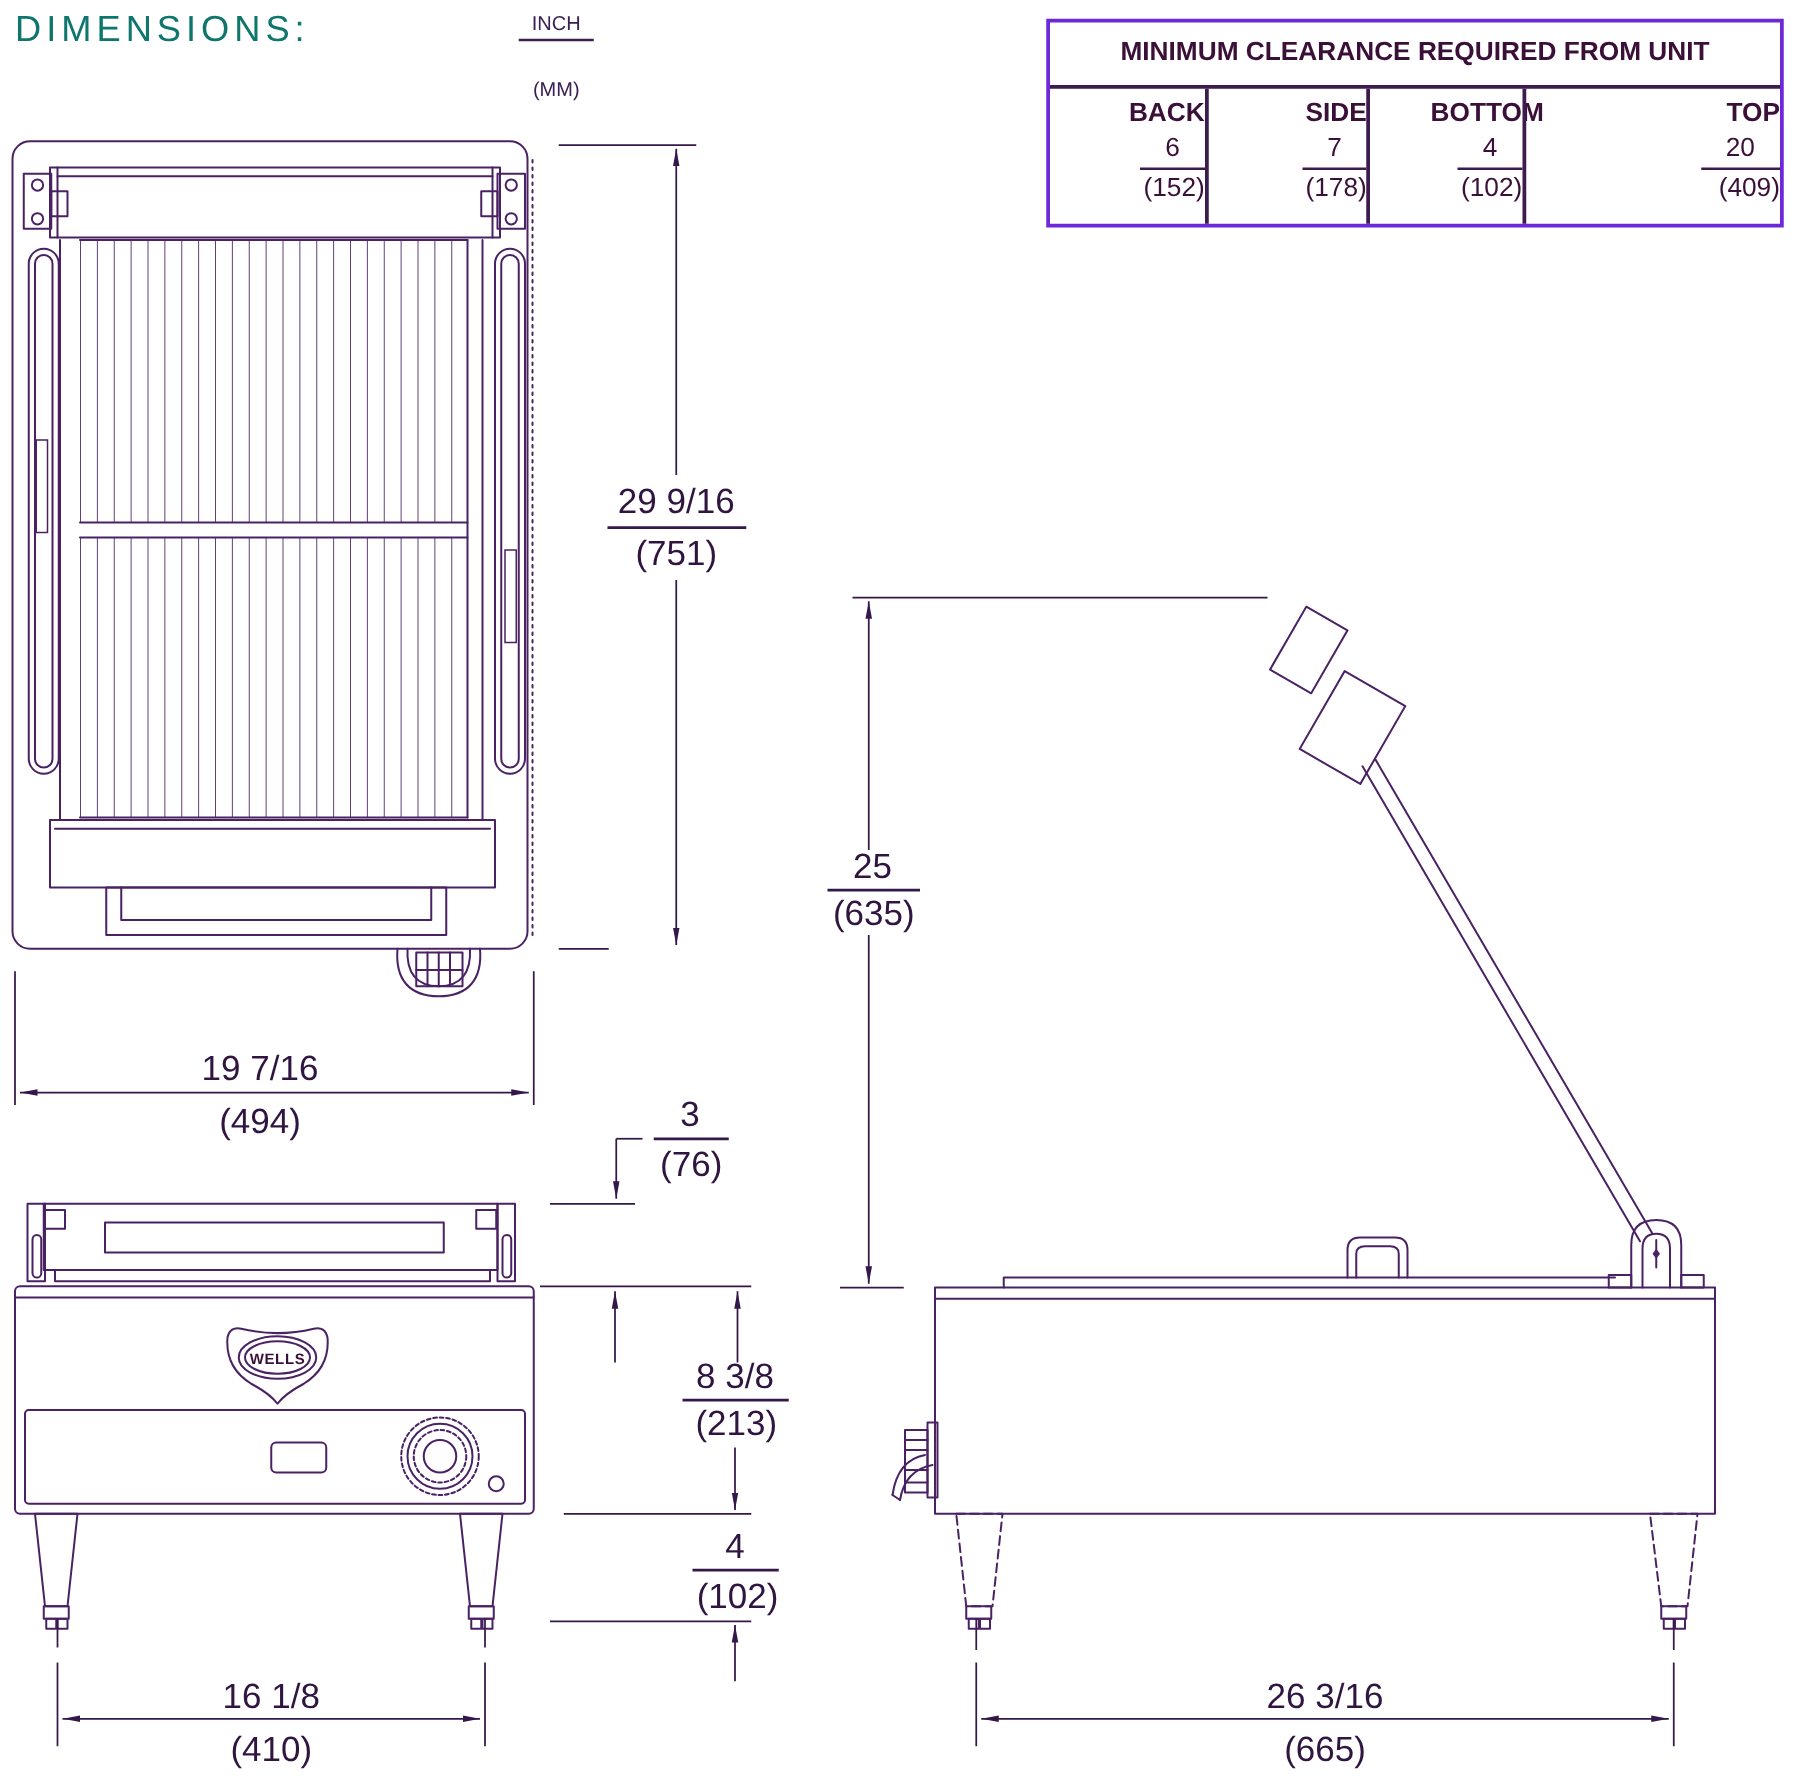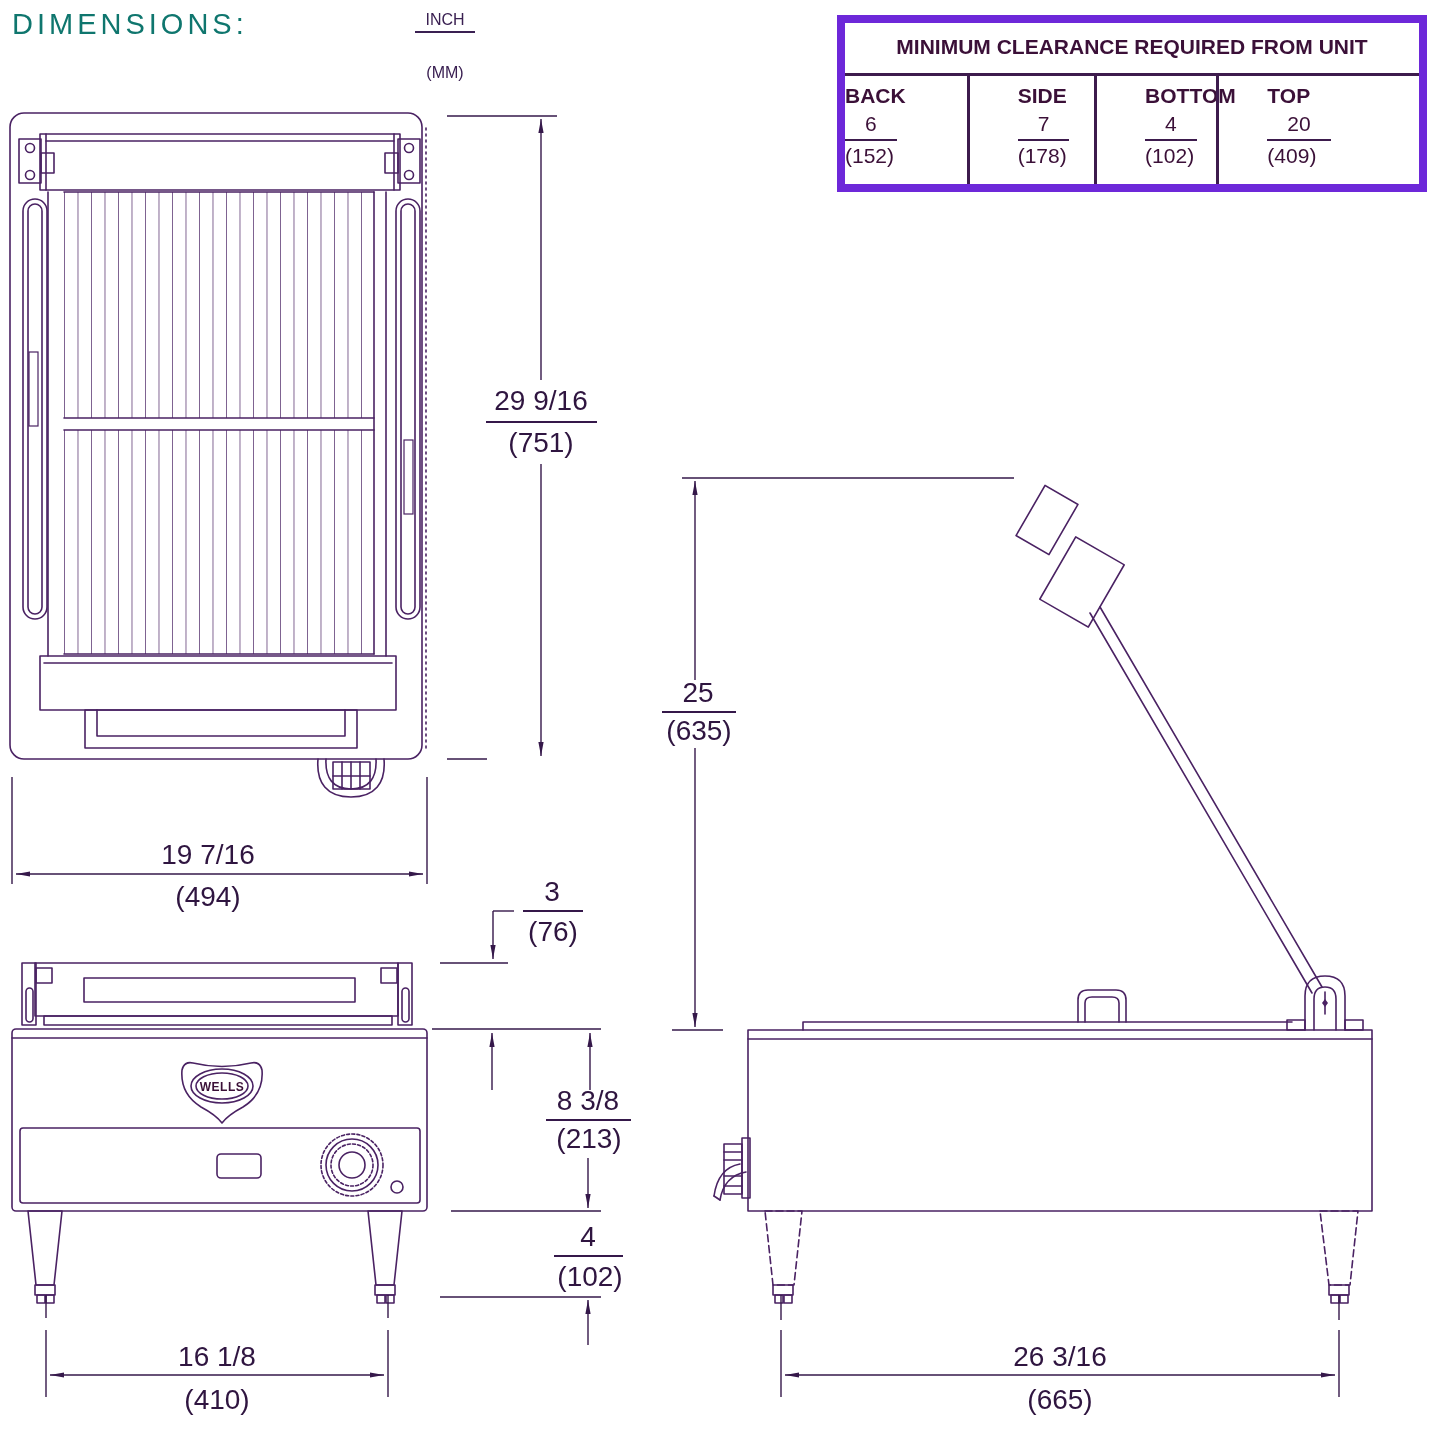--- a/index.html
+++ b/index.html
@@ -6,26 +6,26 @@
   #page{position:relative;width:1445px;height:1429px;background:#fff;overflow:hidden;
         font-family:"Liberation Sans",sans-serif;}
   #page-title{position:absolute;left:12px;top:8px;font-size:29px;font-weight:normal;
         letter-spacing:4px;color:#0f766e;}
   
   #units{position:absolute;left:390px;top:10px;width:110px;text-align:center;color:#3a2052;
         font-size:16px;line-height:1.2;}
   #units .u-top{display:inline-block;padding:0 10px 2px 10px;border-bottom:2px solid #3a2052;}
   #units .u-bottom{padding-top:2px;margin-top:28px;}
   
-  #clearance{position:absolute;left:837px;top:15px;width:590px;border:8px solid #6d28d9;
+  #clearance{position:absolute;left:837px;top:15px;width:590px;border:3px solid #6d28d9;
         color:#3b1038;background:#fff;box-sizing:border-box;}
   #clearance .hdr{border-bottom:3px solid #3d1b4d;text-align:center;font-size:21px;
         font-weight:bold;padding:10px 6px 12px 6px;line-height:1.35;}
   #clearance .cols{display:flex;}
-  #clearance .col{box-sizing:border-box;text-align:left;padding:8px 0 16px 0;}
+  #clearance .col{box-sizing:border-box;text-align:right;padding:8px 0 16px 0;}
   #clearance .col + .col{border-left:3px solid #3d1b4d;padding-left:48px;}
   #clearance .c0{width:21.2%;} #clearance .c1{width:22.2%;}
   #clearance .c2{width:21.3%;} #clearance .c3{width:35.3%;}
   #clearance .lbl{font-size:21px;font-weight:bold;margin-bottom:4px;}
   #clearance .inch{display:inline-block;font-size:21px;padding:0 20px 3px 20px;
         border-bottom:2px solid #3d1b4d;}
   #clearance .mm{font-size:21px;padding-top:3px;}
   
   #drawing{position:absolute;left:0;top:0;}
   .ln{stroke:#4a2263;stroke-width:1.6;fill:none;stroke-linecap:round;stroke-linejoin:round;}

